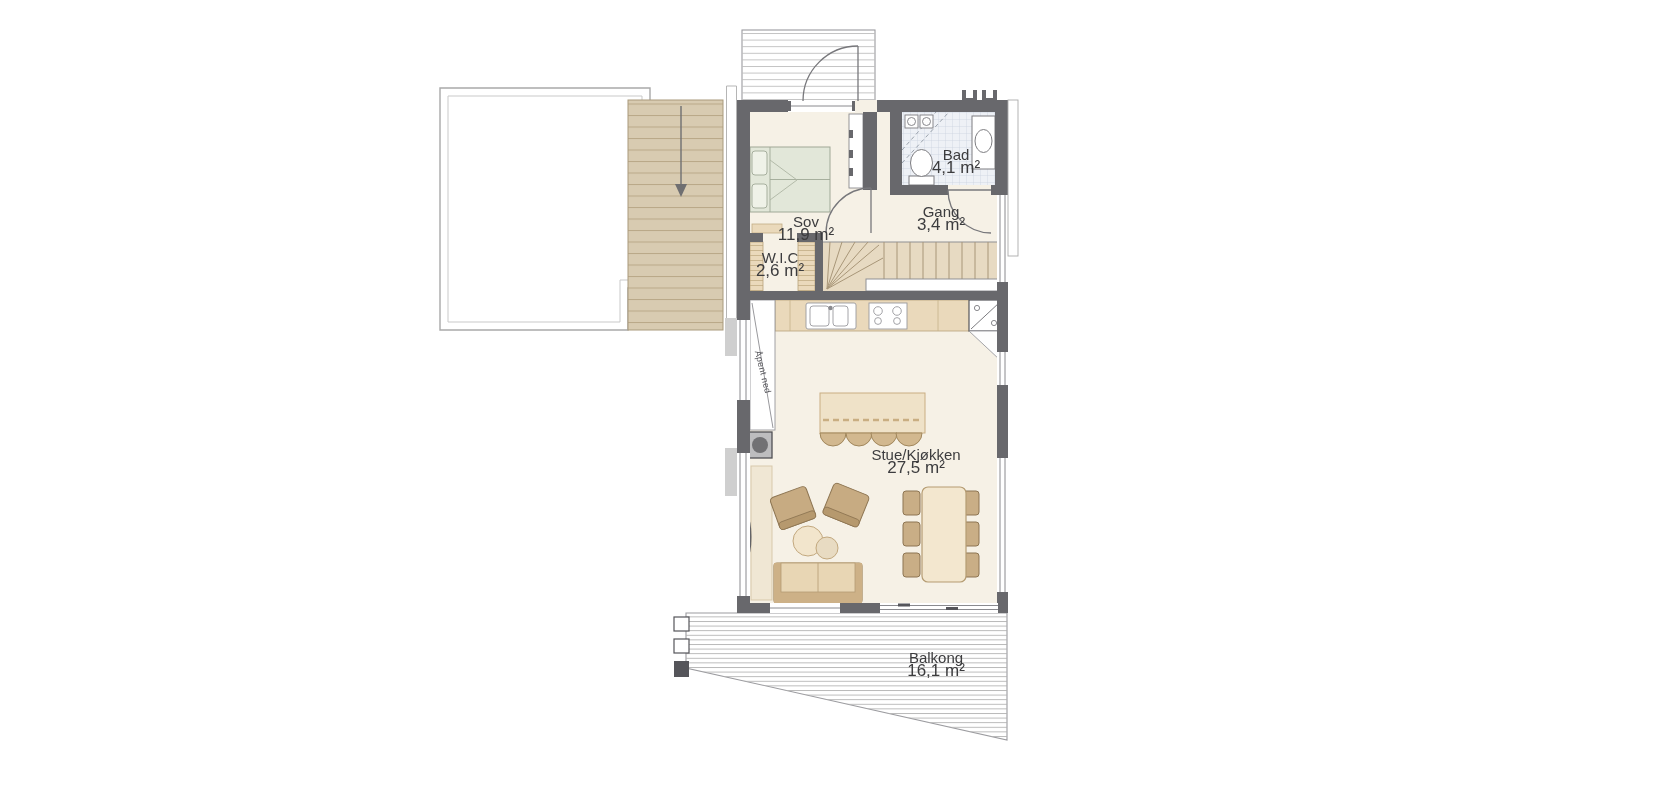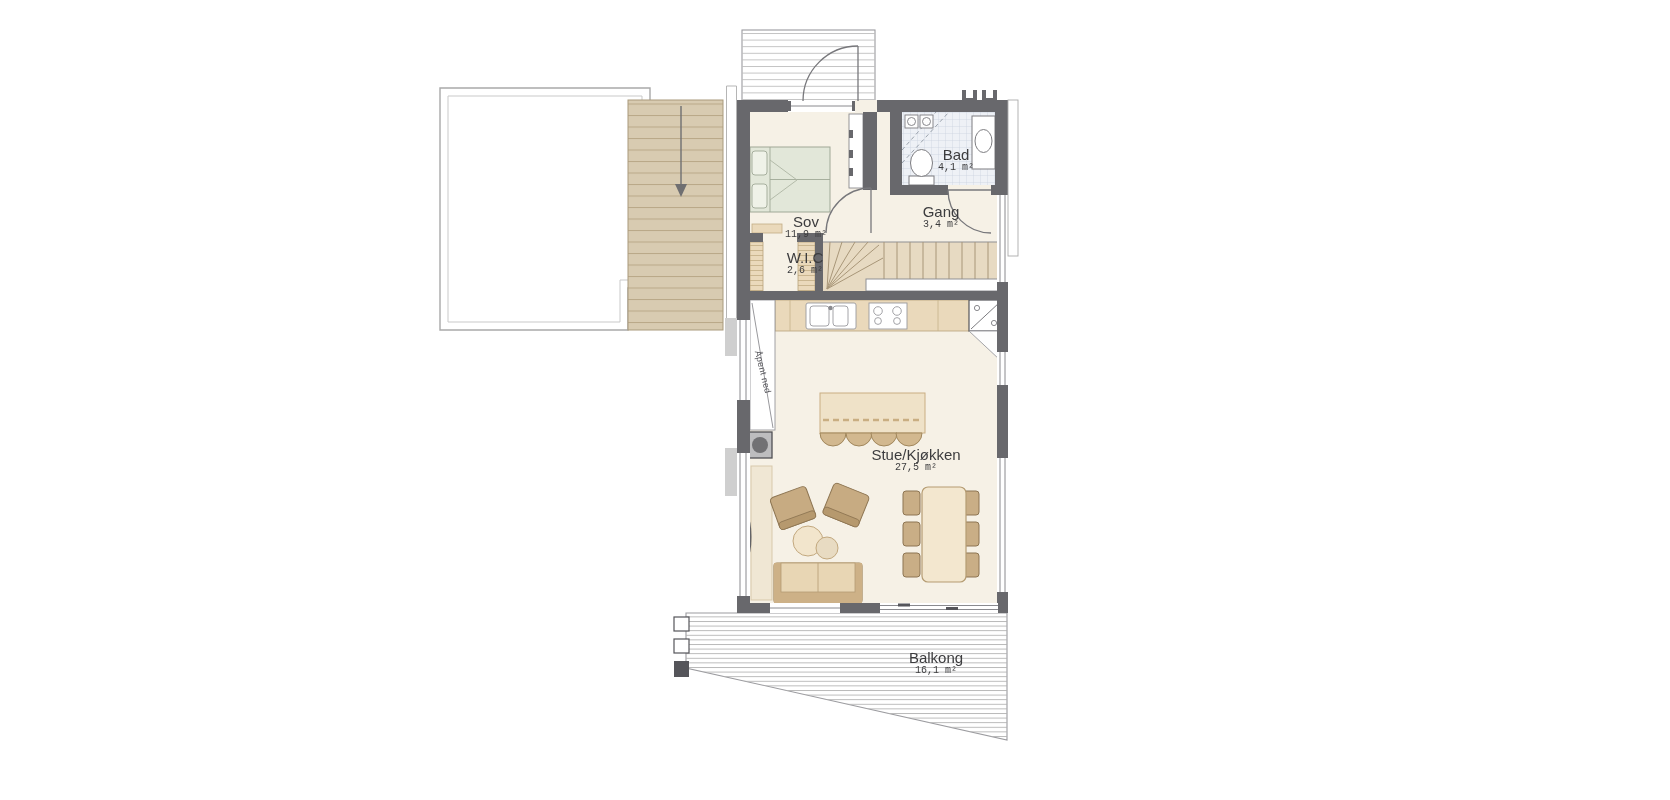--- a/index.html
+++ b/index.html
@@ -2,21 +2,21 @@
 <html><head>
 <meta charset="utf-8">
 <style>
   html,body{margin:0;padding:0;background:#ffffff;}
   #canvas{position:relative;width:1670px;height:800px;background:#ffffff;overflow:hidden;
           font-family:"Liberation Sans", sans-serif;}
   #plan-svg{position:absolute;left:0;top:0;}
   .room-label{position:absolute;transform:translate(-50%,-50%);text-align:center;
               color:#3c3c3e;font-size:11.5px;line-height:12.5px;white-space:nowrap;}
   .room-label .nm{font-size:15px;}
-  .room-label .ar{font-size:10px;font-family:Liberation Mono, monospace;}
+  .room-label .ar{font-size:17px;}
   #apent-ned{position:absolute;transform:translate(-50%,-50%) rotate(76deg);
              font-size:9px;color:#55555a;letter-spacing:0.3px;white-space:nowrap;}
 </style>
 </head>
 <body>
 
 <div id="canvas">
 
 <svg id="plan-svg" width="1670" height="800" viewBox="0 0 1670 800">
   <defs>
@@ -291,21 +291,21 @@
   <div class="ar">11,9 m²</div>
 </div>
 <div class="room-label" style="left:956px;top:161px;">
   <div class="nm">Bad</div>
   <div class="ar">4,1 m²</div>
 </div>
 <div class="room-label" style="left:941px;top:218px;">
   <div class="nm">Gang</div>
   <div class="ar">3,4 m²</div>
 </div>
-<div class="room-label" style="left:780px;top:264px;margin-left:25px;">
+<div class="room-label" style="left:780px;top:264px;">
   <div class="nm">W.I.C</div>
   <div class="ar">2,6 m²</div>
 </div>
 <div class="room-label" style="left:916px;top:461px;">
   <div class="nm">Stue/Kjøkken</div>
   <div class="ar">27,5 m²</div>
 </div>
 <div class="room-label" style="left:936px;top:664px;">
   <div class="nm">Balkong</div>
   <div class="ar">16,1 m²</div>

